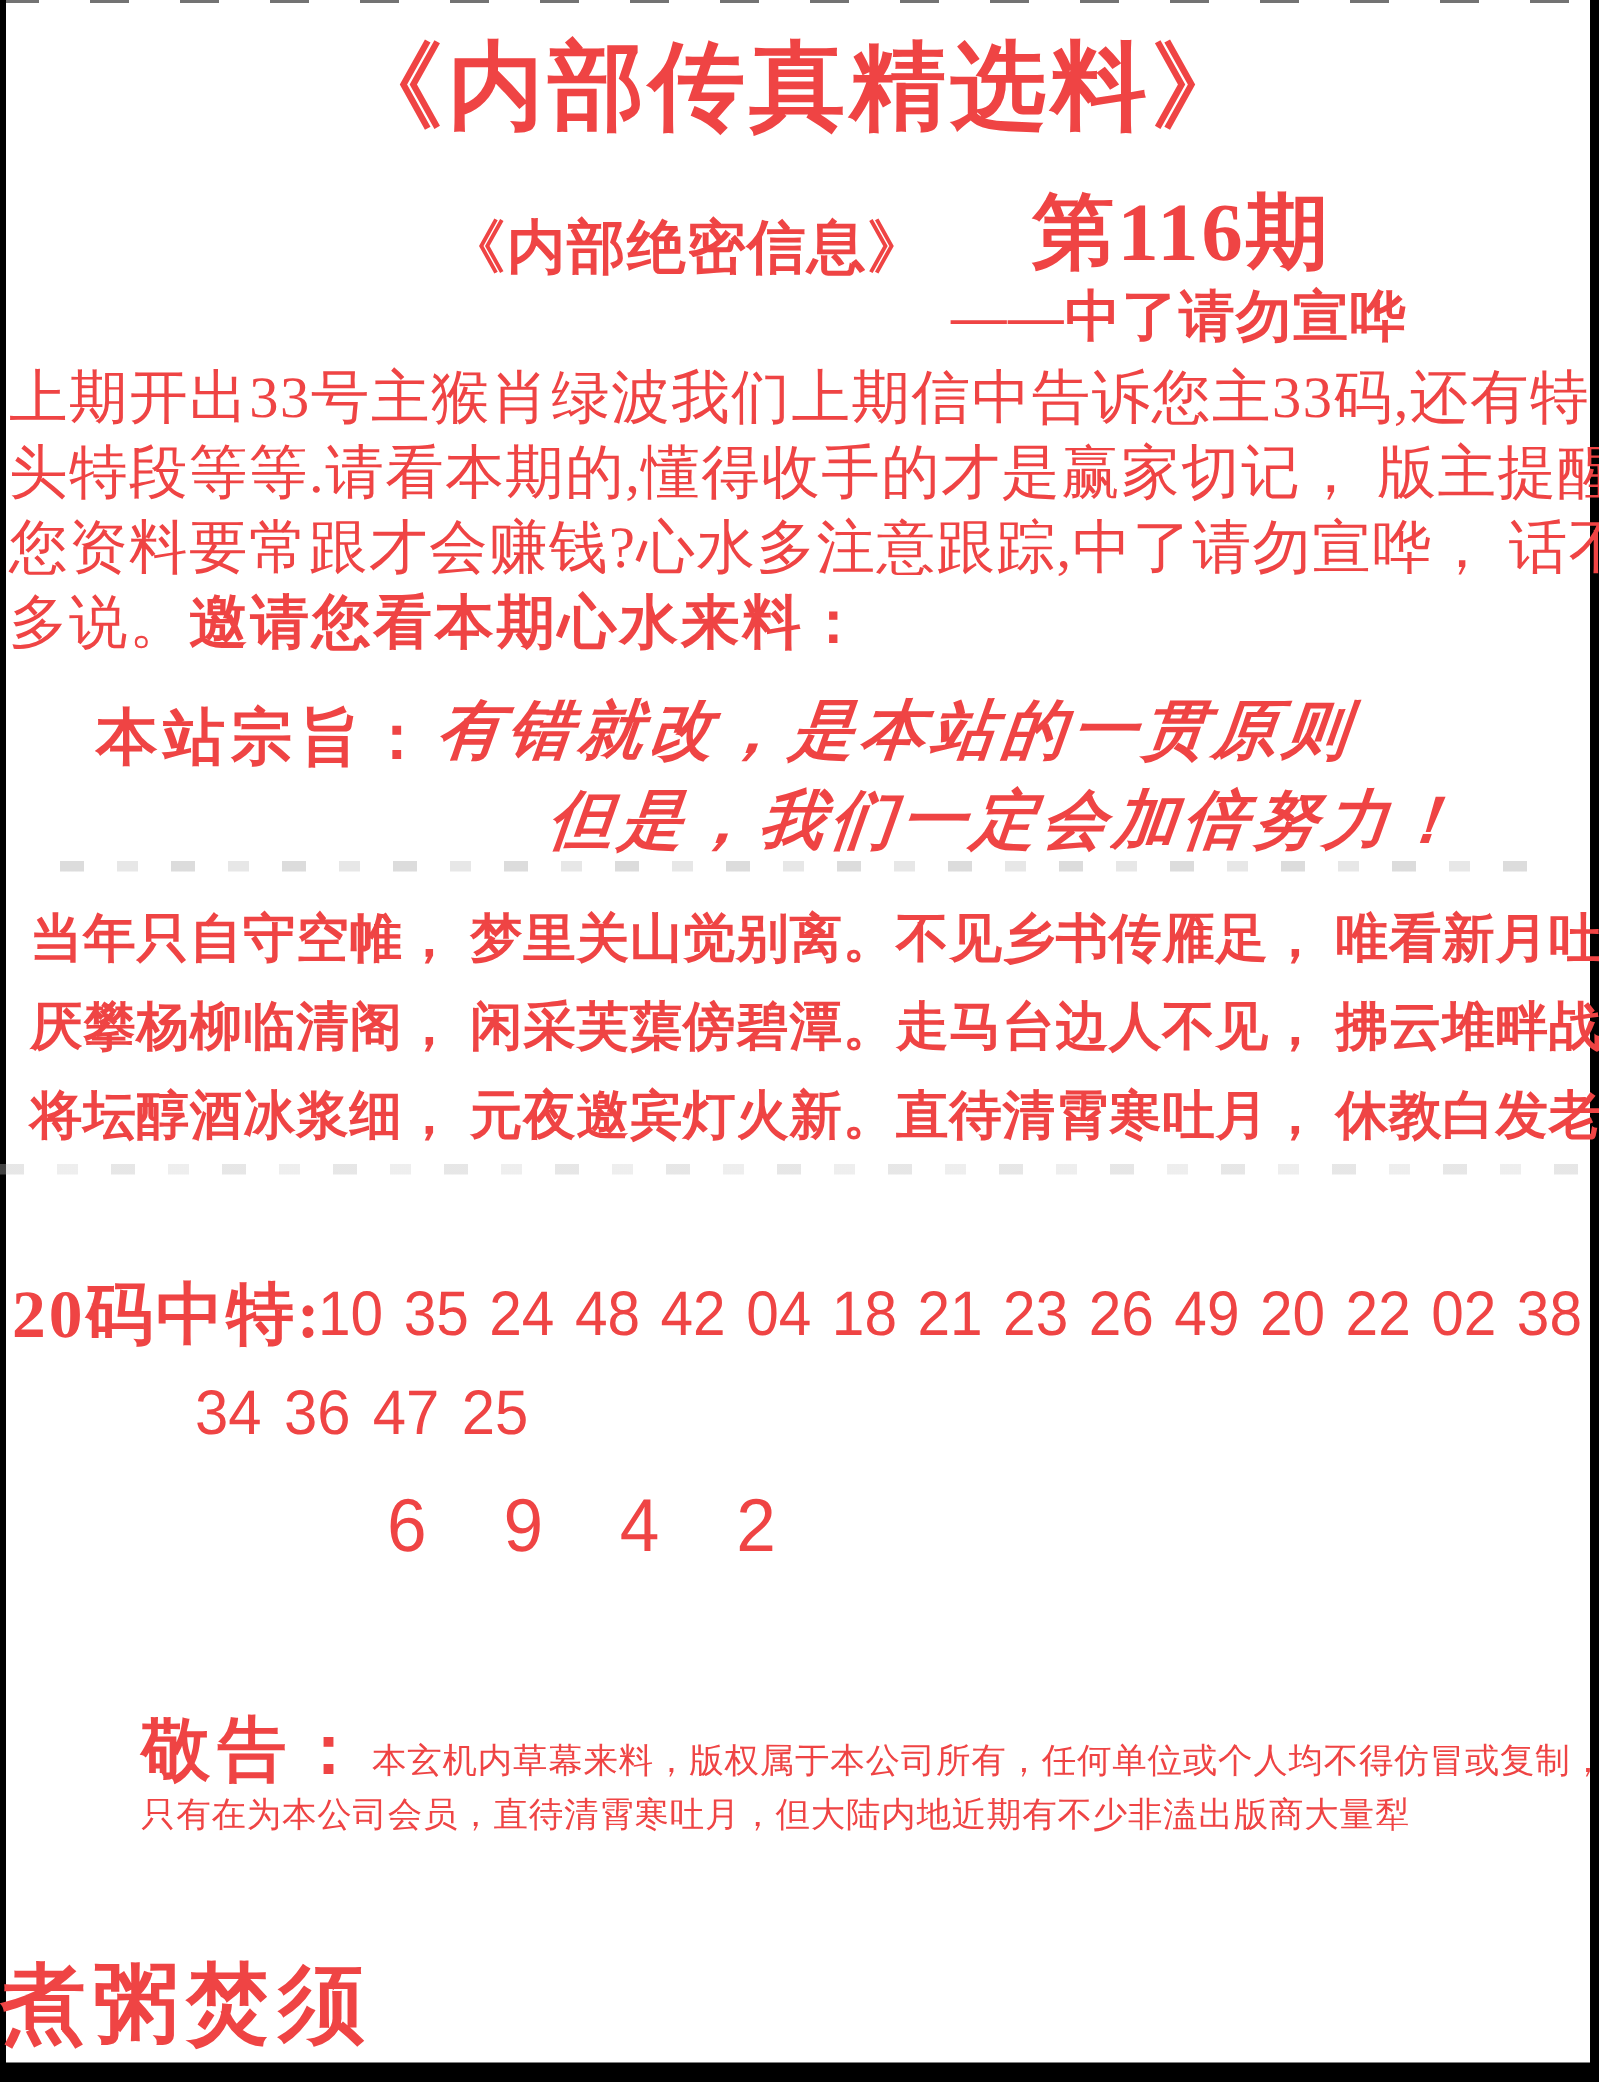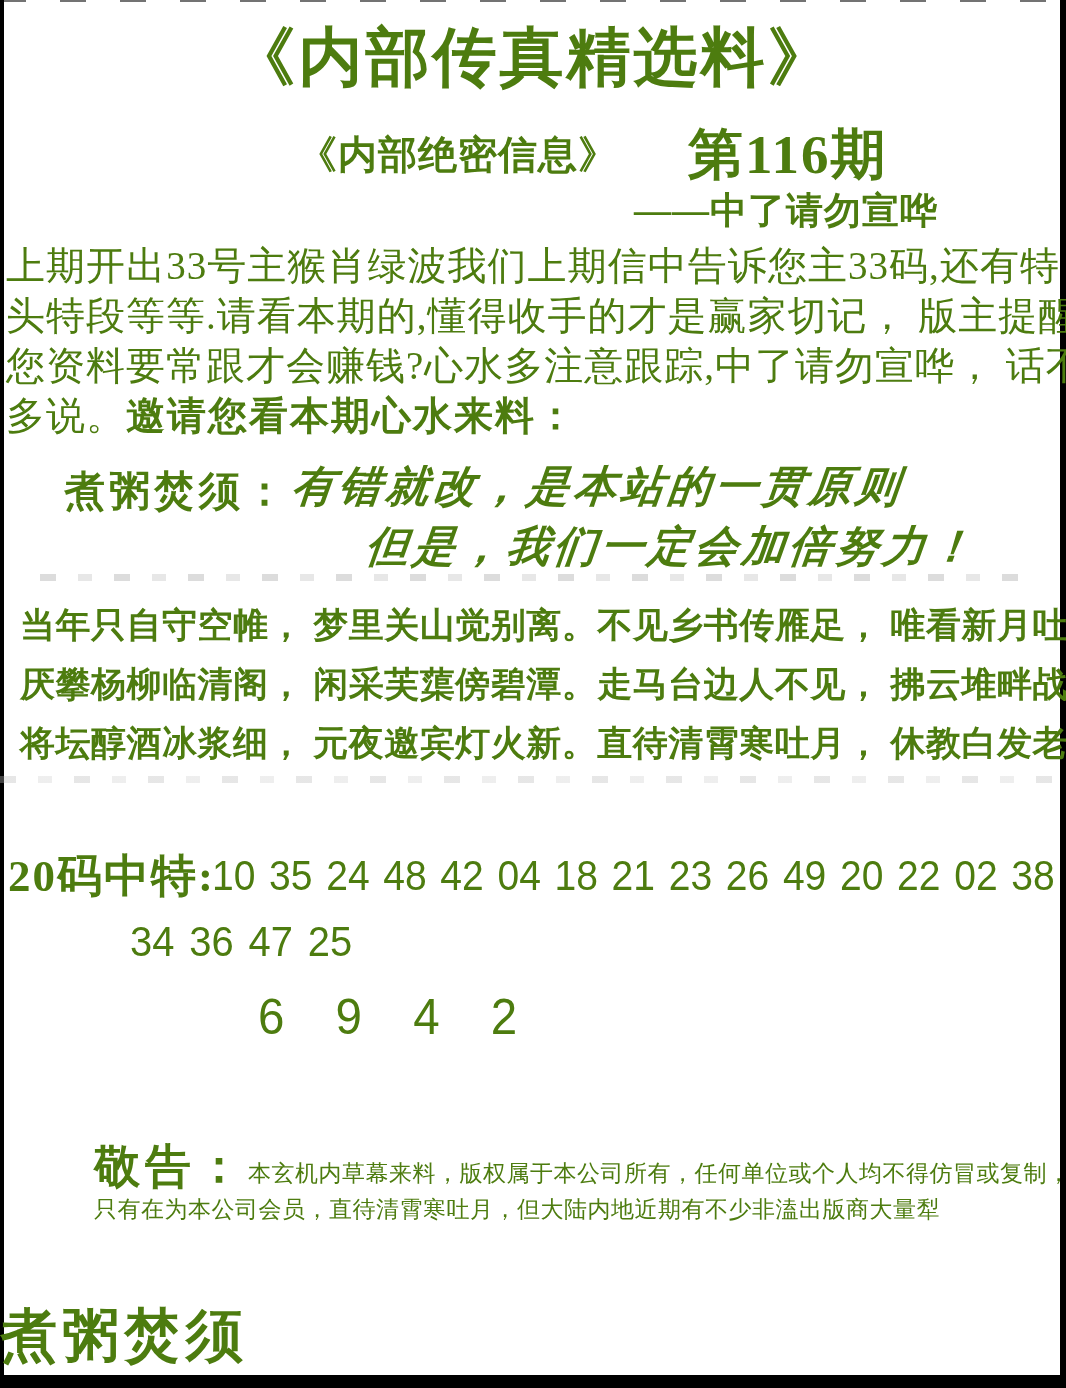--- a/index.html
+++ b/index.html
@@ -1,32 +1,32 @@
 <!DOCTYPE html>
 <html><head>
 <meta charset="utf-8">
 <style>
   html,body { margin:0; padding:0; background:#777; }
   .page {
     position:relative; width:1066px; height:1388px; margin:0 auto;
-    background:#ffffff; color:#4d7c0f; overflow:hidden;
+    background:#ffffff; color:#ef4444; overflow:hidden;
     font-family:"Liberation Serif","DejaVu Serif",serif;
   }
   
   .edge-left   { position:absolute; left:0; top:0; width:4px; height:100%; background:#000; }
   .edge-right  { position:absolute; right:0; top:0; width:6px; height:100%; background:#000; }
   .edge-bottom { position:absolute; left:0; bottom:0; width:100%; height:13px; background:#000; }
   .edge-top    { position:absolute; left:0; top:0; width:100%; height:2px;
                  background:repeating-linear-gradient(90deg,#000 0 26px,transparent 26px 60px); opacity:.55; }
 
   .title {
     position:absolute; top:14px; left:0; width:100%; text-align:center;
     font-size:64px; font-weight:600; letter-spacing:3px; white-space:nowrap;
   }
-  .subtitle-row { position:absolute; top:118px; left:298px; display:flex; align-items:center; gap:70px; white-space:nowrap; }
+  .subtitle-row { position:absolute; top:118px; left:298px; display:flex; align-items:flex-end; gap:70px; white-space:nowrap; }
   .subtitle { font-size:39px; font-weight:bold; letter-spacing:1px; }
   .issue    { font-size:55px; font-weight:bold; letter-spacing:2px; }
   .byline   { position:absolute; top:186px; left:634px; font-size:37px; font-weight:bold; letter-spacing:1px; white-space:nowrap; }
 
   .intro { position:absolute; top:241px; left:6px; width:1054px; font-size:39px; line-height:50px; }
   .intro-line { width:100%; text-align:justify; text-align-last:justify; white-space:nowrap; letter-spacing:1px; }
   .intro-last { display:flex; white-space:nowrap; letter-spacing:1px; }
   .intro-last .invite { font-weight:bold; letter-spacing:2px; }
 
   .motto-label { position:absolute; top:464px; left:64px; font-size:41px; font-weight:bold; letter-spacing:4px; white-space:nowrap; }
@@ -81,21 +81,21 @@
   <div class="intro">
     <div class="intro-line">上期开出33号主猴肖绿波我们上期信中告诉您主33码,还有特</div>
     <div class="intro-line">头特段等等.请看本期的,懂得收手的才是赢家切记， 版主提醒</div>
     <div class="intro-line">您资料要常跟才会赚钱?心水多注意跟踪,中了请勿宣哗， 话不</div>
     <div class="intro-last">
       <span>多说。</span>
       <span class="invite">邀请您看本期心水来料：</span>
     </div>
   </div>
 
-  <div class="motto-label">煮粥焚须：</div>
+  <div class="motto-label">本站宗旨：</div>
   <div class="script motto-line1">有错就改，是本站的一贯原则</div>
   <div class="script motto-line2">但是，我们一定会加倍努力！</div>
 
   <div class="smudge smudge1"></div>
 
   <div class="poem">
     <div class="poem-line l0">当年只自守空帷， 梦里关山觉别离。不见乡书传雁足， 唯看新月吐蛾眉。</div>
     <div class="poem-line l1">厌攀杨柳临清阁， 闲采芙蕖傍碧潭。走马台边人不见， 拂云堆畔战初酣。</div>
     <div class="poem-line l2">将坛醇酒冰浆细， 元夜邀宾灯火新。直待清霄寒吐月， 休教白发老侵人。</div>
   </div>

